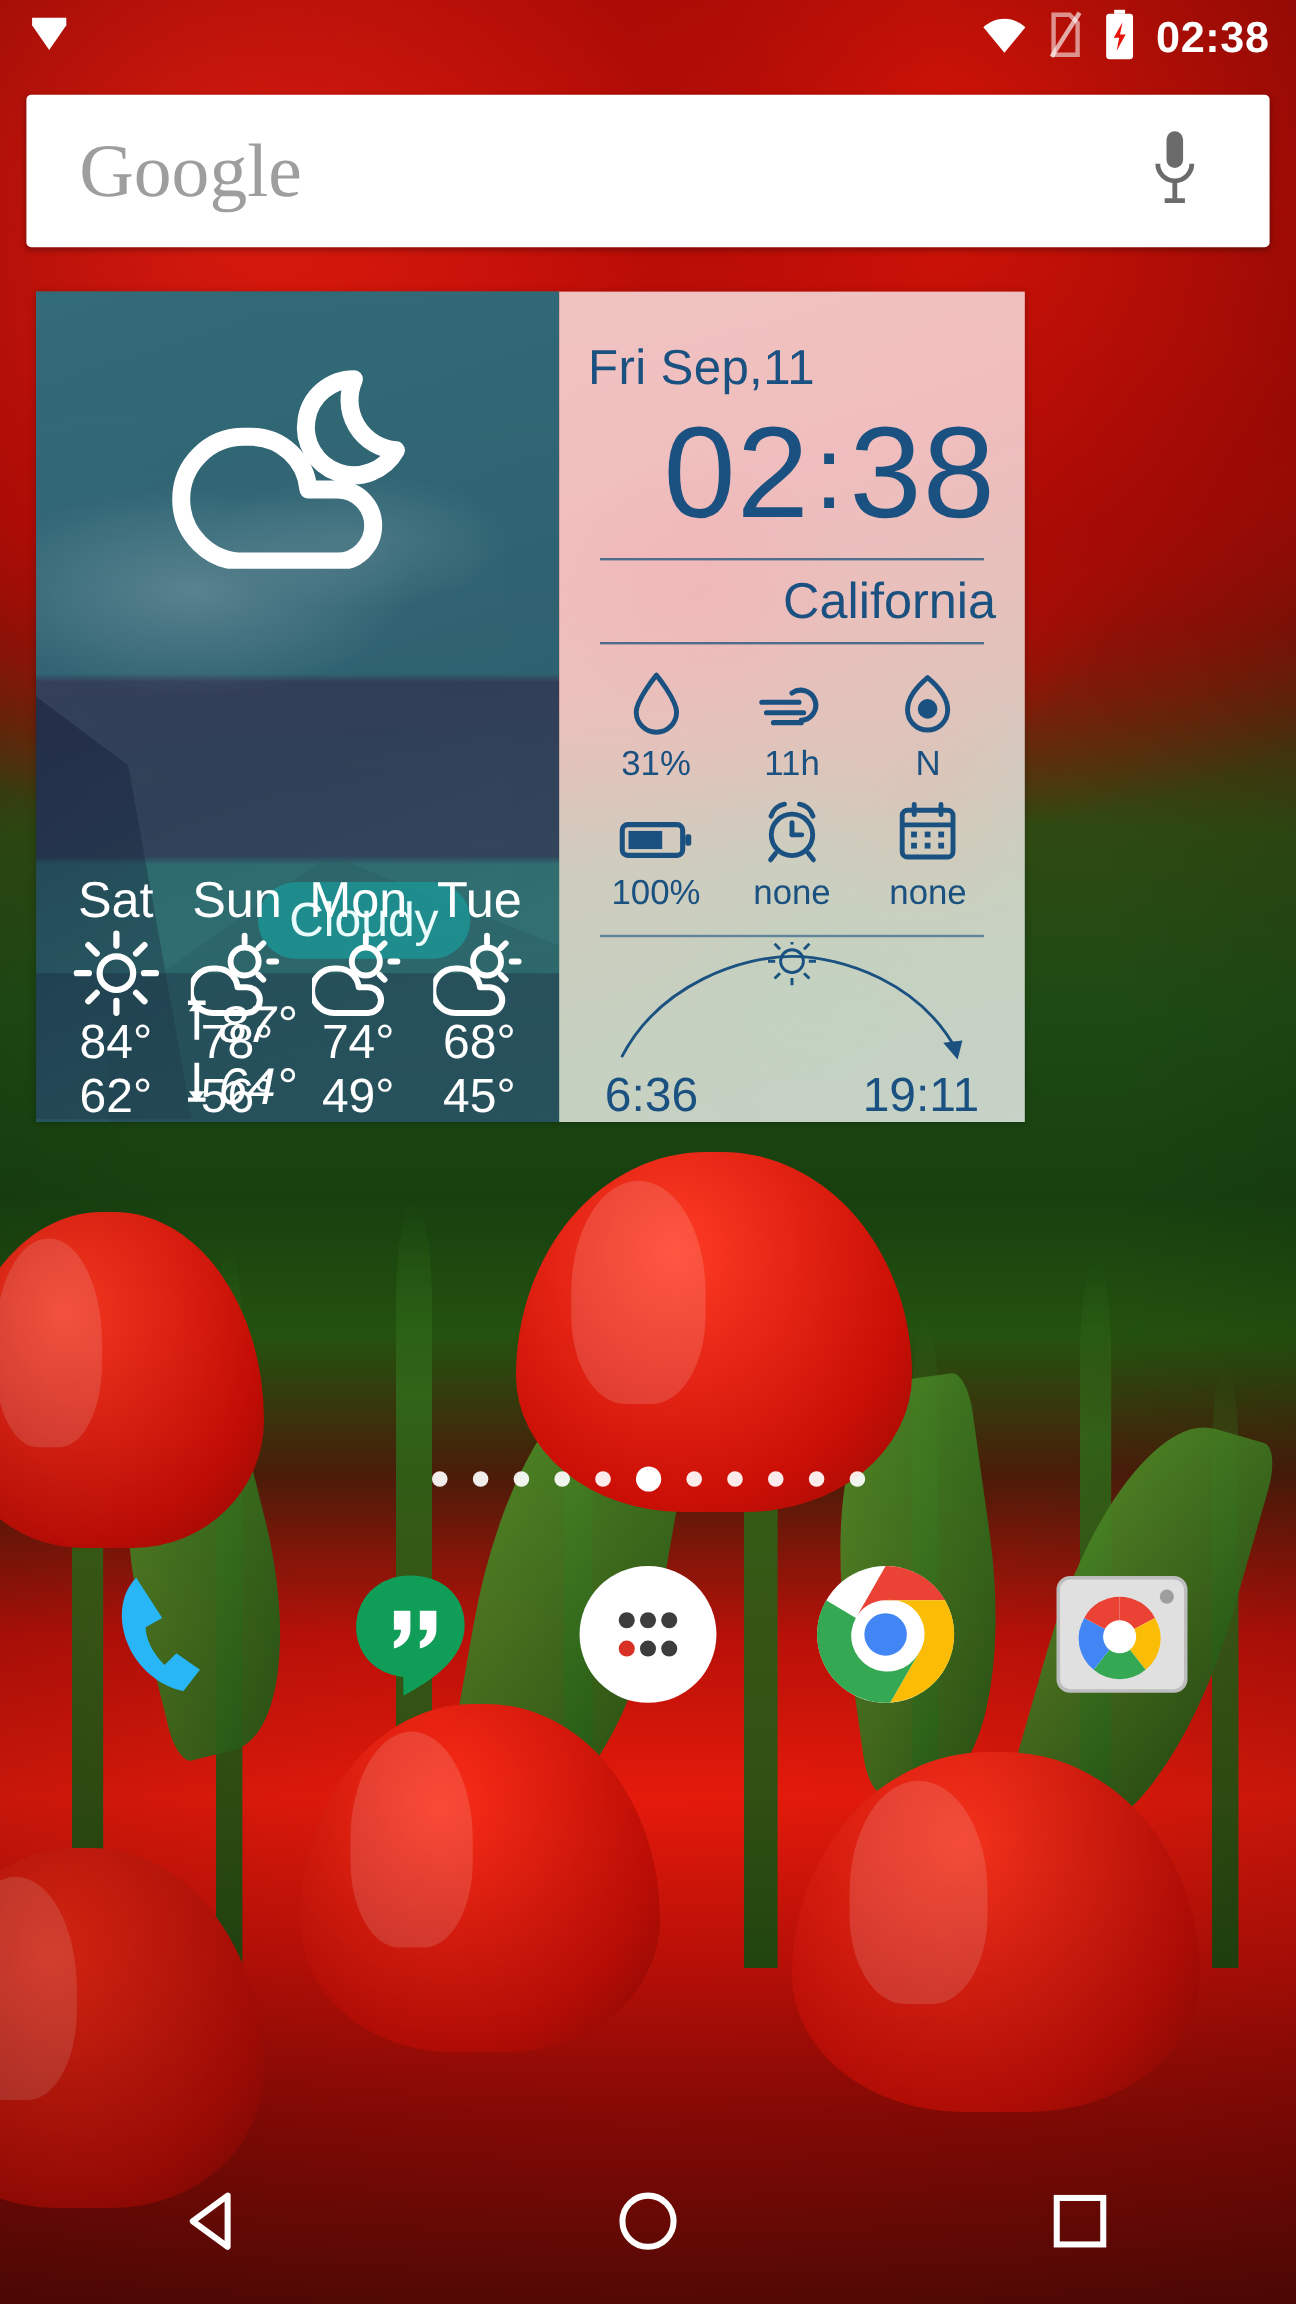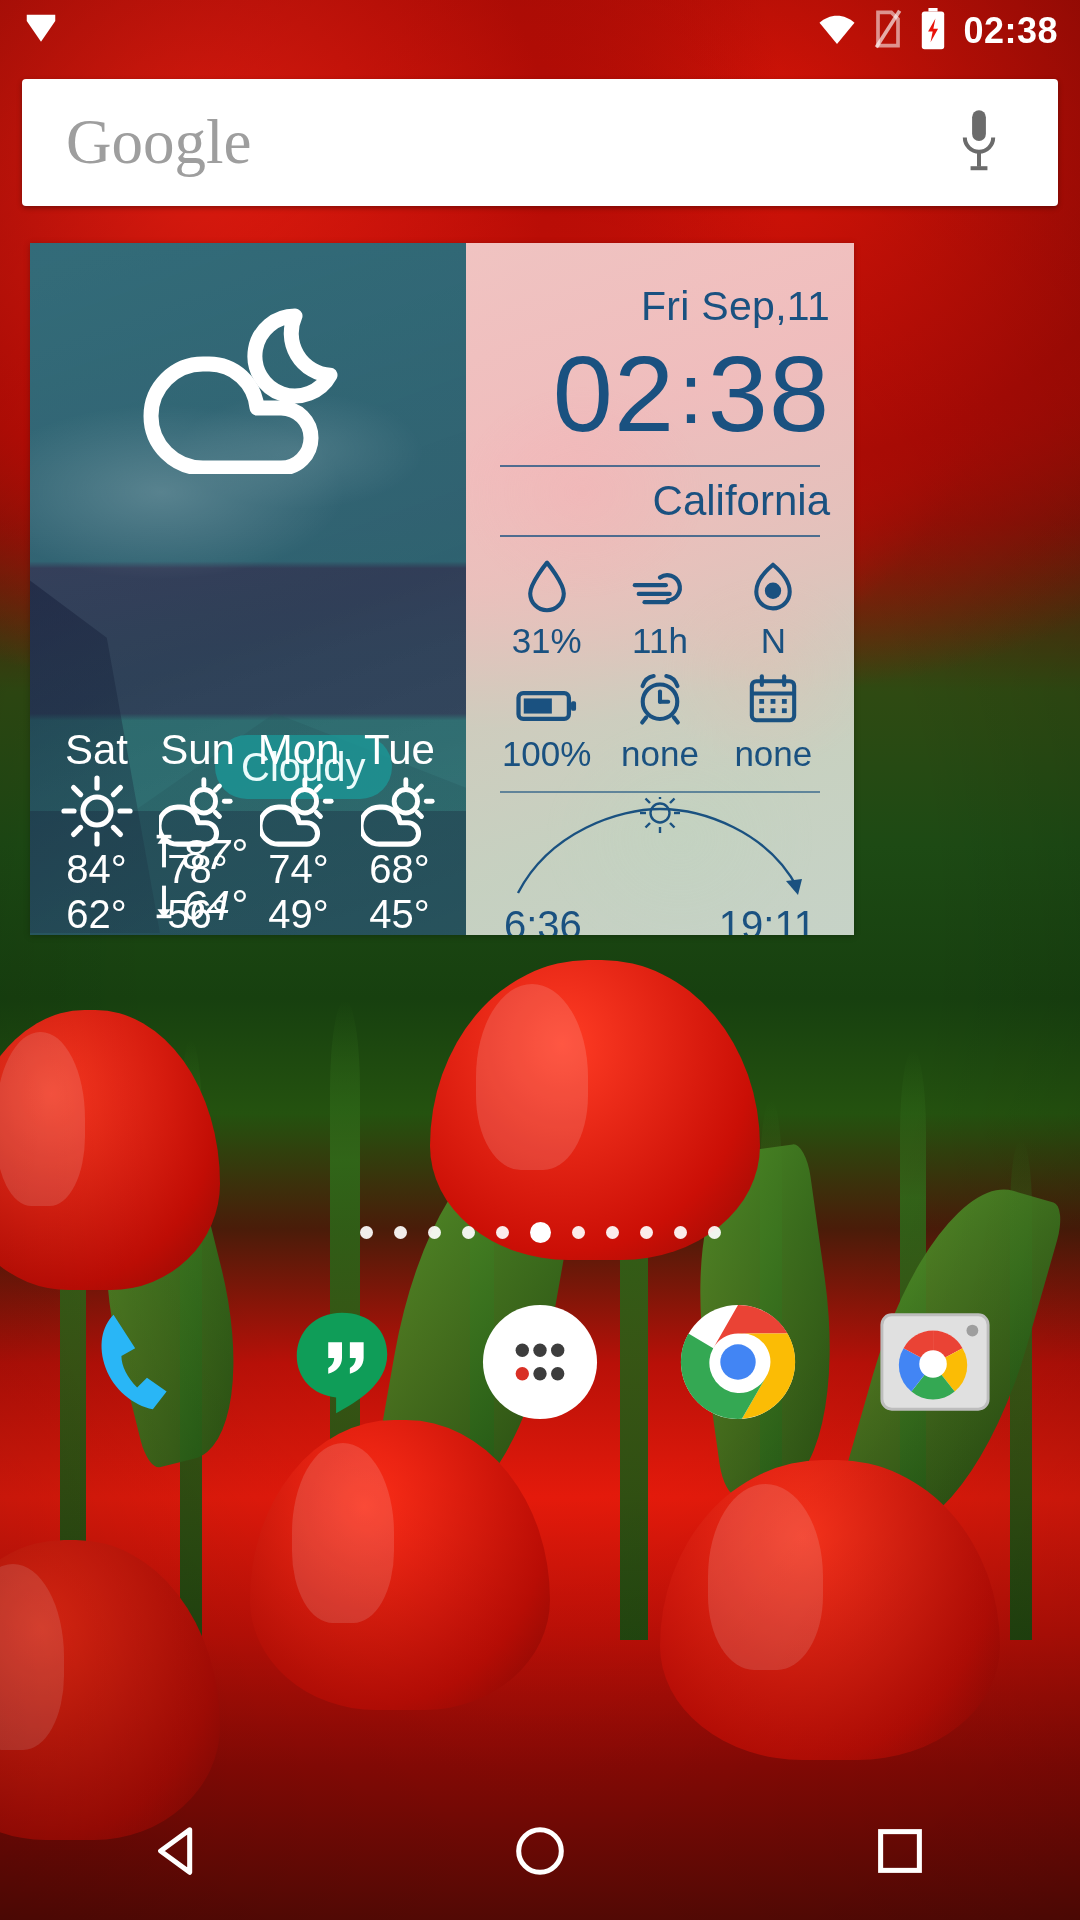--- a/index.html
+++ b/index.html
@@ -164,39 +164,39 @@
   }
   .cp-tint {
     position:absolute; inset:0; opacity:.35;
     background:
       radial-gradient(ellipse 45% 22% at 30% 36%, rgba(255,160,170,.55), transparent 70%),
       radial-gradient(ellipse 40% 20% at 78% 62%, rgba(255,170,160,.45), transparent 70%),
       radial-gradient(ellipse 50% 25% at 55% 86%, rgba(180,215,190,.45), transparent 70%);
   }
   .cp-inner { position:relative; padding:0 24px; height:100%; }
   #cp-date {
-    text-align:right; font-size:41px; font-weight:400; line-height:1;
+    text-align:left; font-size:41px; font-weight:400; line-height:1;
     padding-top:43px; letter-spacing:.3px;
   }
   #cp-time {
     text-align:right; font-size:108px; font-weight:300; line-height:1.02;
     letter-spacing:1px; margin-top:12px; white-space:nowrap;
   }
   #cp-time .c { font-size:86px; position:relative; top:-8px; padding:0 4px; }
   .cp-rule { height:2px; background:rgba(26,81,128,.75); margin:16px 10px 0 10px; }
   #cp-location { text-align:right; font-size:42px; font-weight:400; line-height:1; padding:13px 0 0; }
   .cp-rule2 { height:2px; background:rgba(26,81,128,.75); margin:13px 10px 0 10px; }
 
   .cp-grid { display:flex; flex-wrap:wrap; margin-top:22px; }
   .cp-cell {
     width:33.333%; display:flex; flex-direction:column; align-items:center;
     margin-bottom:14px;
   }
   .cp-cell-ico { height:54px; display:flex; align-items:flex-end; justify-content:center; }
-  .cp-cell-val { font-size:35px; font-weight:400; line-height:1; margin-top:10px; }
+  .cp-cell-val { font-size:29px; font-weight:400; line-height:1; margin-top:10px; }
 
   .cp-rule3 { height:2px; background:rgba(26,81,128,.6); margin:6px 10px 0 10px; }
   .cp-sun { position:relative; height:116px; margin-top:2px; }
   .cp-sun svg { position:absolute; left:50%; transform:translateX(-50%); top:2px; }
   .cp-suntimes {
     display:flex; justify-content:space-between; padding:0 14px;
     font-size:40px; font-weight:400; line-height:1; margin-top:-6px;
   }
 
   

